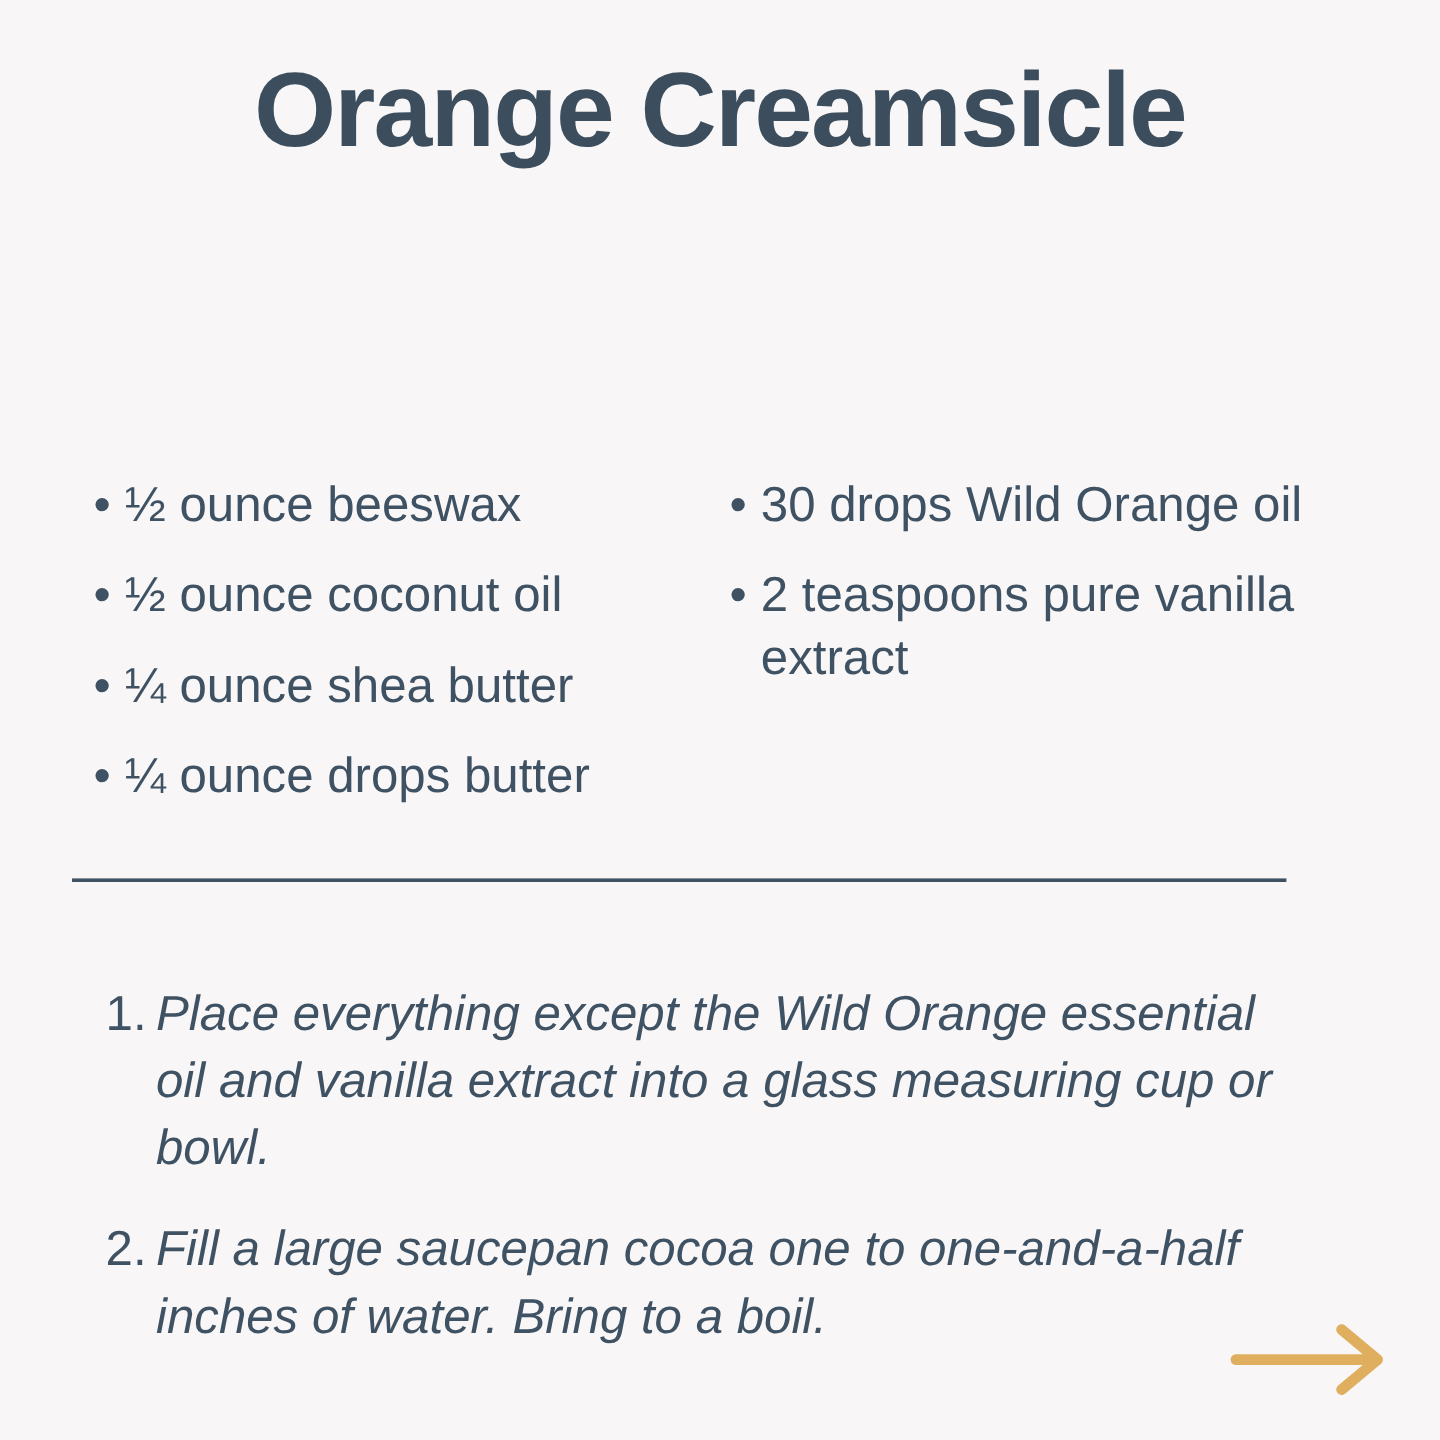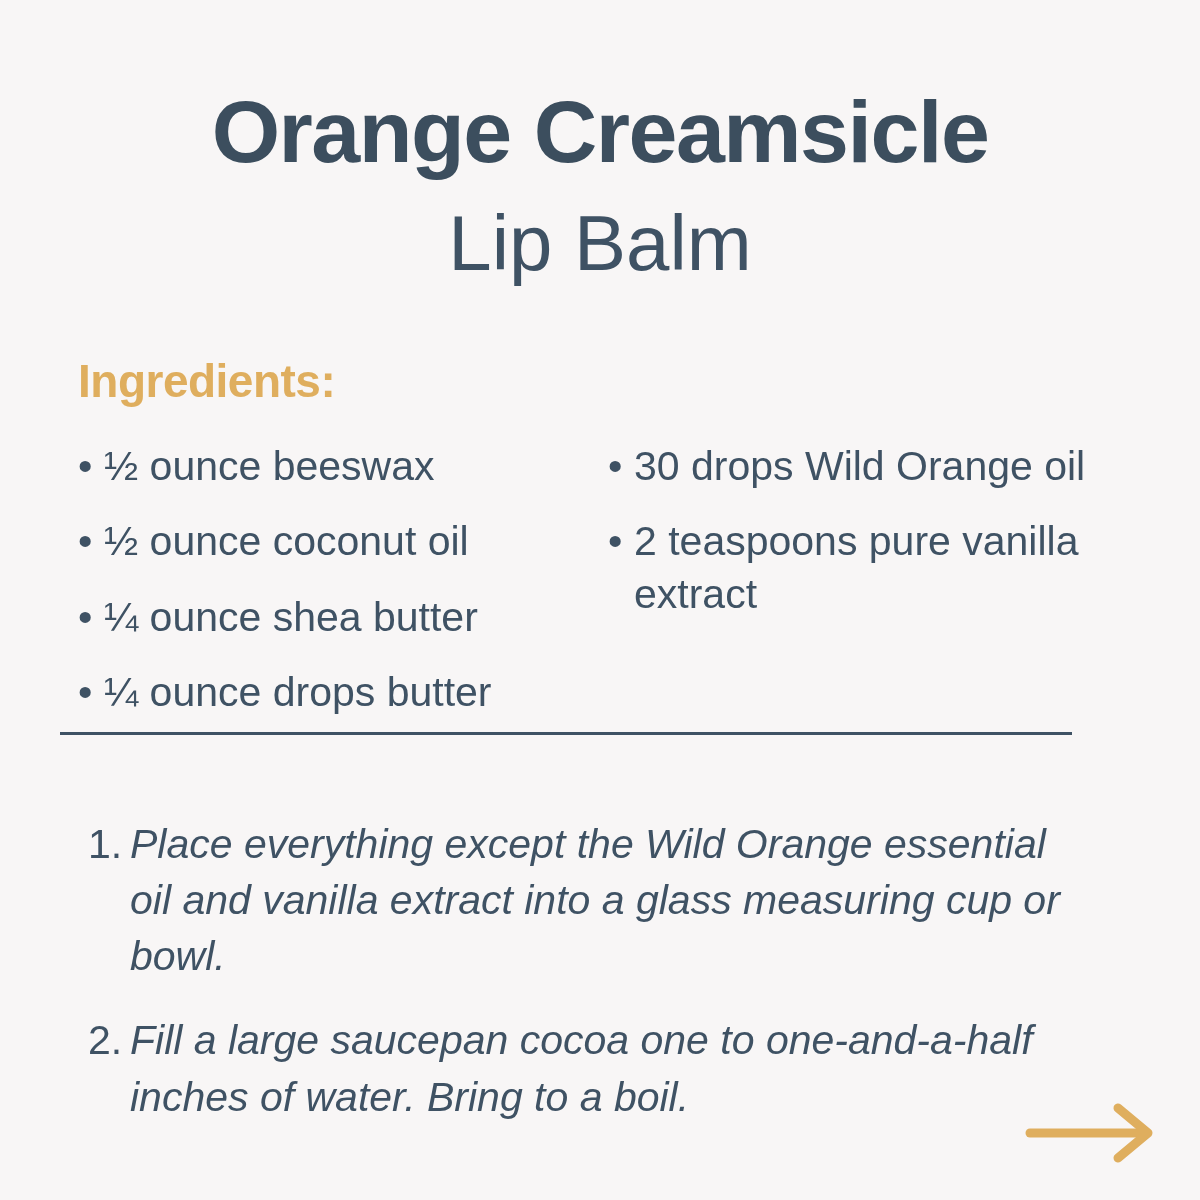--- a/index.html
+++ b/index.html
@@ -17,21 +17,21 @@
 
   .card {
     position: relative;
     width: 1200px;
     height: 1200px;
     box-sizing: border-box;
   }
 
   
   .title-block {
-    padding-top: 88px;
+    padding-top: 48px;
     text-align: center;
   }
   .recipe-title {
     font-size: 88px;
     font-weight: 700;
     color: #3c4e5e;
     letter-spacing: -1.5px;
     line-height: 1.0;
     margin: 0;
   }
@@ -140,25 +140,23 @@
     height: 66px;
   }
 </style>
 </head>
 <body>
 
 <div class="card">
 
   <div class="title-block">
     <h1 class="recipe-title">Orange Creamsicle</h1>
-    <h2 class="recipe-subtitle">Lip Balm</h2>
   </div>
 
   <div class="ingredients-section">
-    <div class="section-heading">Ingredients:</div>
 
     <div class="ingredients-columns">
 
       <div class="ing-col left">
         <div class="ing-item">
           <span class="ing-bullet">•</span>
           <span class="ing-text">½ ounce beeswax</span>
         </div>
         <div class="ing-item">
           <span class="ing-bullet">•</span>

